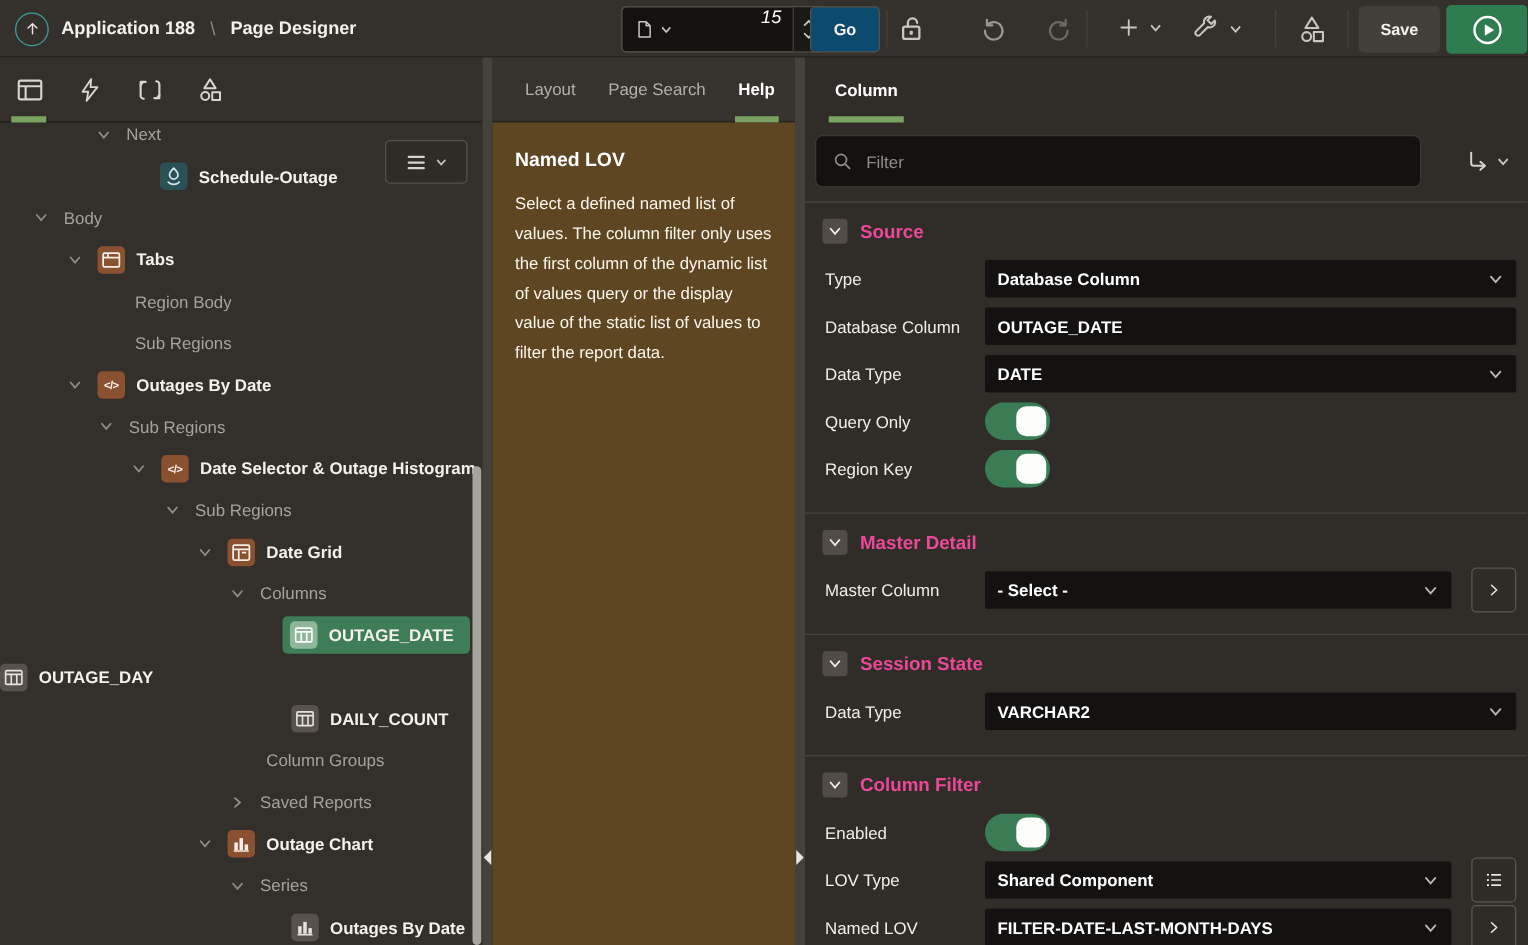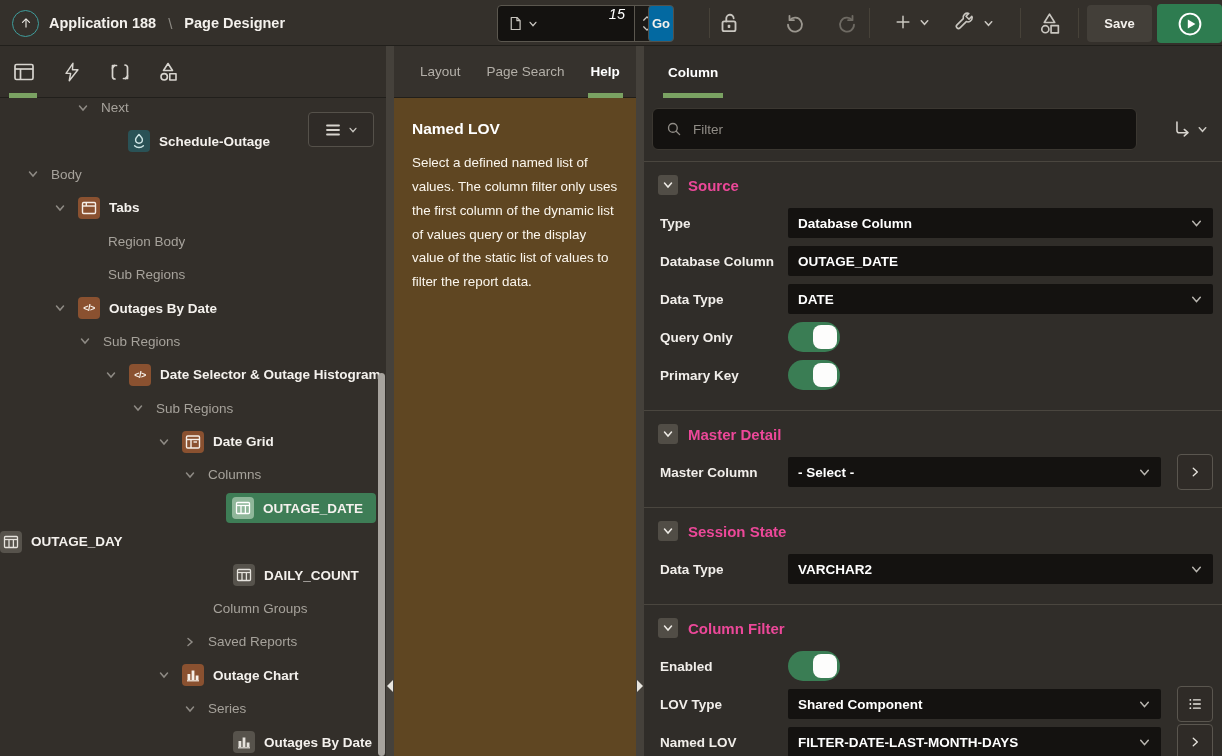--- a/index.html
+++ b/index.html
@@ -19,21 +19,21 @@
   .crumbs{position:absolute;left:12px;top:0;height:46px;display:flex;align-items:center;gap:10px;}
   .upcircle{width:27px;height:27px;border:1.6px solid #3f9d9c;border-radius:50%;display:flex;align-items:center;justify-content:center;}
   .crumb{font-size:14.5px;font-weight:700;color:var(--txt);}
   .crumb-sep{color:#8d8a84;font-size:15px;margin:0 2px;}
   .vdiv{position:absolute;top:8px;width:1px;height:30px;background:var(--line2);}
   .finder{position:absolute;left:497px;top:5px;width:163px;height:37px;background:var(--input);border:1px solid #5b574f;border-radius:4px;display:flex;align-items:flex-start;font-style:italic;}
   .finder-pick{display:flex;align-items:center;gap:4px;padding:0 6px 0 9px;height:100%;cursor:pointer;}
   .finder-num{flex:1;text-align:right;font-size:14.5px;color:#fff;padding-right:9px;}
   .finder-spin{width:25px;height:100%;border-left:1px solid #5b574f;background:#1b1916;display:flex;flex-direction:column;align-items:center;justify-content:center;gap:3px;border-radius:0 3px 3px 0;}
   .btn{display:flex;align-items:center;justify-content:center;font-size:13px;font-weight:700;color:var(--txt);border-radius:4px;cursor:pointer;}
-  .go-btn{position:absolute;left:648px;top:5px;width:26px;height:37px;background:#0369a1;border:1px solid #55514a;}
+  .go-btn{position:absolute;left:648px;top:5px;width:56px;height:37px;background:#0c4a6e;border:1px solid #55514a;}
   .icon-btn{position:absolute;display:flex;align-items:center;cursor:pointer;}
   .save-btn{position:absolute;left:1087px;top:5px;width:65px;height:37px;background:#433f39;}
   .run-btn{position:absolute;left:1157px;top:4px;width:65px;height:39px;background:var(--rungreen);}
 
   
   .left-panel{position:absolute;left:0;top:46px;width:386px;height:710px;background:var(--panel);overflow:hidden;}
   .ltabs{position:absolute;left:0;top:0;width:100%;height:52px;border-bottom:1px solid var(--line);display:flex;}
   .ltab{width:48px;height:52px;display:flex;align-items:center;justify-content:center;position:relative;cursor:pointer;}
   .ltab.active::after{content:"";position:absolute;left:9px;right:11px;bottom:0;height:5px;background:var(--accent);}
   .tree{position:absolute;left:0;top:52px;width:436px;height:658px;overflow:hidden;}
@@ -78,21 +78,21 @@
   .filter-box{width:485px;height:42px;background:var(--input);border:1px solid #3b3731;border-radius:6px;display:flex;align-items:center;padding:0 12px;gap:10px;}
   .filter-box input{flex:1;background:transparent;border:none;outline:none;color:#fff;font-size:13.5px;font-family:"Liberation Sans",sans-serif;}
   .filter-box input::placeholder{color:#908c86;}
   .goto-btn{margin-left:auto;margin-right:6px;display:flex;align-items:center;gap:4px;cursor:pointer;}
   .sec{border-top:1px solid var(--input-brd);padding-bottom:12px;margin-top:11px;}
   .sec + .sec{margin-top:0;}
   .sec-head{display:flex;align-items:center;gap:10px;padding:13px 16px 13px 14px;}
   .coll-btn{width:20px;height:20px;background:#514d46;border-radius:3px;display:flex;align-items:center;justify-content:center;cursor:pointer;flex:none;}
   .sec-title{font-size:15px;font-weight:700;color:#ec4899;}
   .frow{display:flex;align-items:center;margin:0 9px 8px 16px;height:30px;}
-  .flabel{width:128px;flex:none;font-size:13.5px;font-weight:700;color:#f1eeea;}
+  .flabel{width:128px;flex:none;font-size:13.5px;font-weight:400;color:#f1eeea;}
   .fctrl{flex:1;height:30px;background:var(--input);border-radius:2px;display:flex;align-items:center;padding:0 10px;color:#fff;font-size:13.5px;font-weight:600;position:relative;}
   .fctrl .chev{margin-left:auto;}
   .toggle{width:52px;height:30px;border-radius:15px;background:var(--togglegreen);position:relative;flex:none;cursor:pointer;}
   .toggle .knob{position:absolute;right:3px;top:3px;width:24px;height:24px;background:#fdfdfc;border-radius:8px;}
   .aux{width:36px;height:36px;flex:none;margin-left:16px;background:#2f2b27;border:1px solid #5a564f;border-radius:4px;display:flex;align-items:center;justify-content:center;cursor:pointer;}
 </style>
 </head>
 <body>
 
 <div class="topbar">
@@ -528,21 +528,21 @@
           </span>
         </div>
     </div>
     <div class="frow">
       <span class="flabel">Query Only</span>
       <div class="toggle">
           <div class="knob"></div>
         </div>
     </div>
     <div class="frow">
-      <span class="flabel">Primary Key</span>
+      <span class="flabel">Region Key</span>
       <div class="toggle">
           <div class="knob"></div>
         </div>
     </div>
   </div>
 
   <div class="sec">
     <div class="sec-head">
       <span class="coll-btn">
           <svg width="12" height="12" viewBox="0 0 12 12" fill="none" stroke="#efece7" stroke-width="1.5" stroke-linecap="round">

